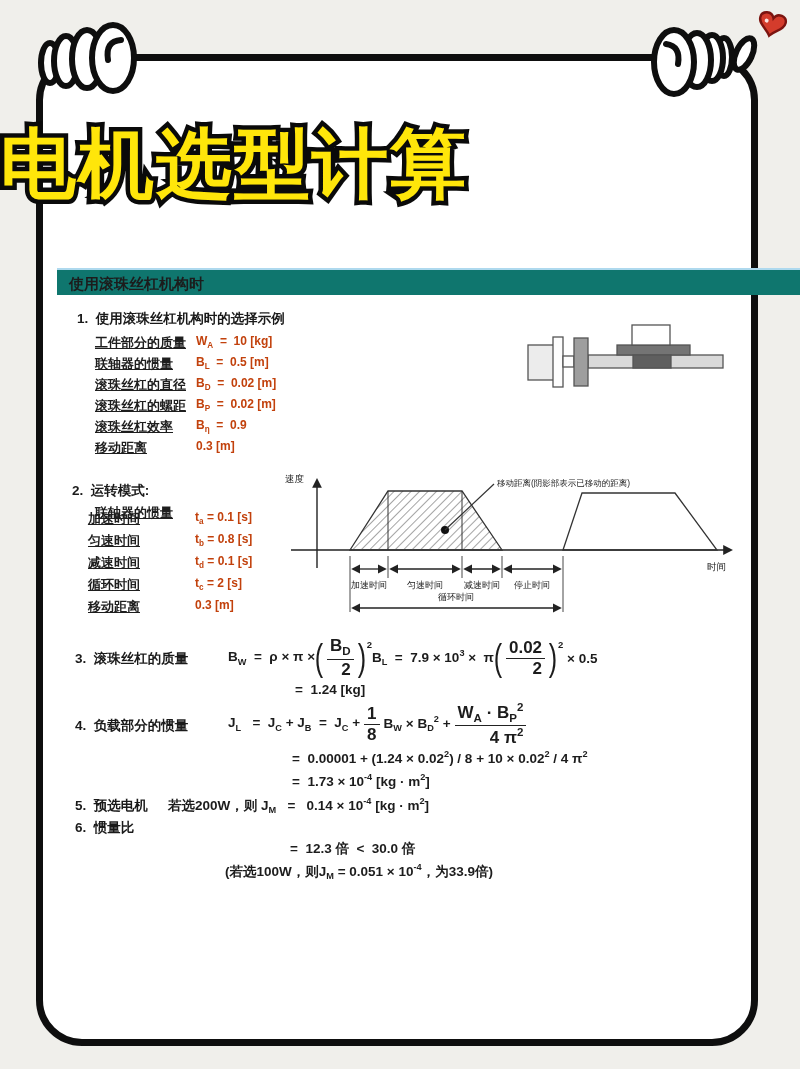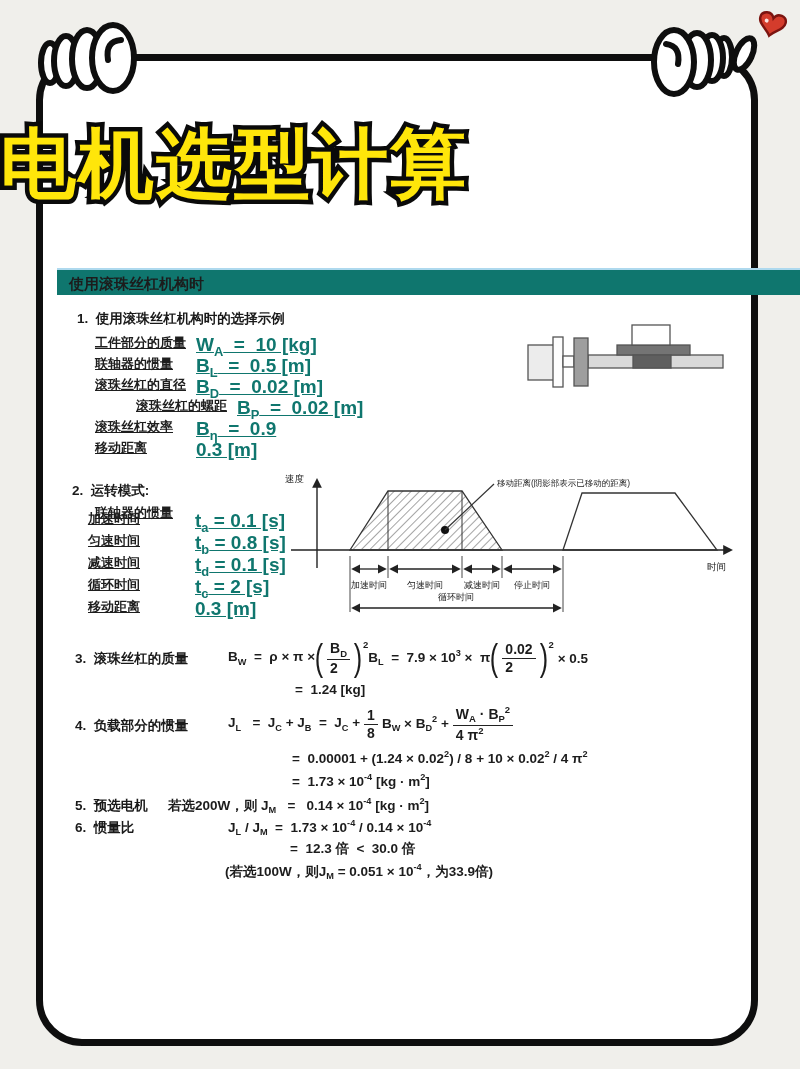--- a/index.html
+++ b/index.html
@@ -19,33 +19,33 @@
               -webkit-text-stroke:9px #0a0a0a;}
   .title-wrap .t-fill{position:relative;color:#ffe60a;}
 
   
   .hdr-bar{position:absolute;left:57px;top:268px;width:748px;height:27px;box-sizing:border-box;
            background:#0f766e;border-top:2px solid #aed9ee;}
   .hdr-bar span{display:inline-block;padding:5px 0 0 12px;font-size:15px;font-weight:700;color:#1c1c1c;}
 
   .h2{position:absolute;font-size:13.5px;font-weight:700;color:#1a1a1a;white-space:pre;}
   .lbl{font-size:13px;font-weight:600;color:#1e1e1e;white-space:pre;}
-  .val{font-size:19px;font-weight:600;color:#0f766e;white-space:pre;text-decoration:underline;}
+  .val{font-size:12px;font-weight:600;color:#c2410c;white-space:pre;}
 
   .prow{position:absolute;display:flex;}
   .prow .lbl{width:101px;text-decoration:underline;}
   .s2 .lbl{width:107px;}
 
   
   .fline{position:absolute;display:flex;align-items:center;font-size:13.5px;font-weight:600;color:#1c1c1c;}
   .fline .fx{white-space:pre;}
   .fline sub, .val sub{font-size:68%;}
   .fline sup, .val sup{font-size:68%;}
-  .frac{display:inline-flex;flex-direction:column;align-items:flex-start;line-height:1.15;
-        font-size:14px;margin:0 4px;text-align:center;}
+  .frac{display:inline-flex;flex-direction:column;align-items:flex-end;line-height:1.15;
+        font-size:17px;margin:0 4px;text-align:center;}
   .frac .num{border-bottom:1.4px solid #222;padding:0 3px;}
   .frac .den{padding:0 3px;}
   .bp{font-size:36px;font-weight:300;line-height:0;transform:scaleX(.7);margin:0 -2px;color:#1c1c1c;}
   sup.pfe{font-size:9.5px;position:relative;top:-14px;margin-left:1px;}
 
   .diagram-svg{position:absolute;left:283px;top:466px;width:460px;height:152px;}
   .machine-svg{position:absolute;left:520px;top:318px;width:222px;height:92px;}
 
   svg text{font-family:"Liberation Sans","DejaVu Sans",sans-serif;}
 </style>
@@ -93,21 +93,21 @@
     <span class="val"><span class="fx">W<sub>A</sub>  =  10 [kg]</span></span>
   </div>
   <div class="prow" style="left:95px;top:355px;">
     <span class="lbl">联轴器的惯量</span>
     <span class="val"><span class="fx">B<sub>L</sub>  =  0.5 [m]</span></span>
   </div>
   <div class="prow" style="left:95px;top:376px;">
     <span class="lbl">滚珠丝杠的直径</span>
     <span class="val"><span class="fx">B<sub>D</sub>  =  0.02 [m]</span></span>
   </div>
-  <div class="prow" style="left:95px;top:397px;margin-left:41px;">
+  <div class="prow" style="left:95px;top:397px;">
     <span class="lbl">滚珠丝杠的螺距</span>
     <span class="val"><span class="fx">B<sub>P</sub>  =  0.02 [m]</span></span>
   </div>
   <div class="prow" style="left:95px;top:418px;">
     <span class="lbl">滚珠丝杠效率</span>
     <span class="val"><span class="fx">B<sub>η</sub>  =  0.9</span></span>
   </div>
   <div class="prow" style="left:95px;top:439px;">
     <span class="lbl">移动距离</span>
     <span class="val"><span class="fx">0.3 [m]</span></span>
@@ -249,23 +249,20 @@
   <div class="fline" style="left:292px;top:772px;">
       <span class="fx">=  1.73 × 10<sup>-4</sup> [kg · m<sup>2</sup>]</span>
     </div>
 
   <div class="h2" style="left:75px;top:797px;">5.  预选电机</div>
   <div class="fline" style="left:168px;top:796px;">
       <span class="fx">若选200W，则 J<sub>M</sub>   =   0.14 × 10<sup>-4</sup> [kg · m<sup>2</sup>]</span>
     </div>
 
   <div class="h2" style="left:75px;top:819px;">6.  惯量比</div>
-  <div class="fline" style="left:228px;top:818px;">
-      <span class="fx">J<sub>L</sub> / J<sub>M</sub>  =  1.73 × 10<sup>-4</sup> / 0.14 × 10<sup>-4</sup></span>
-    </div>
   <div class="fline" style="left:290px;top:840px;">
       <span class="fx">=  12.3 倍  &lt;  30.0 倍</span>
     </div>
   <div class="fline" style="left:225px;top:862px;">
       <span class="fx">(若选100W，则J<sub>M</sub> = 0.051 × 10<sup>-4</sup>，为33.9倍)</span>
     </div>
 
 </div>
 
 </body></html>

